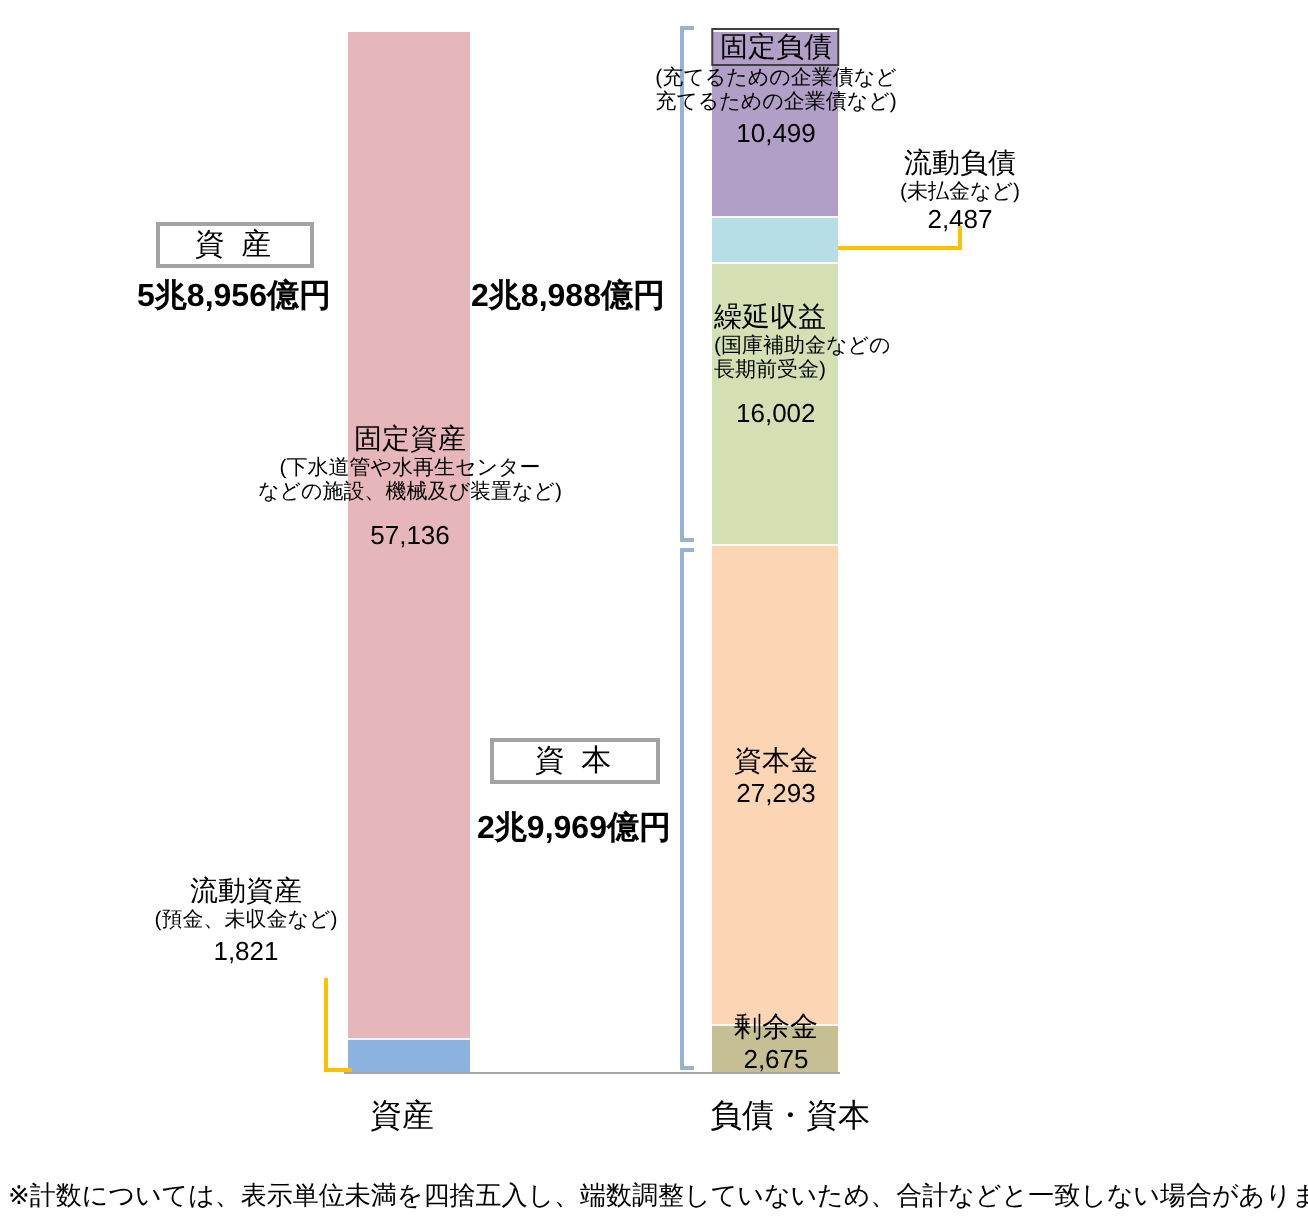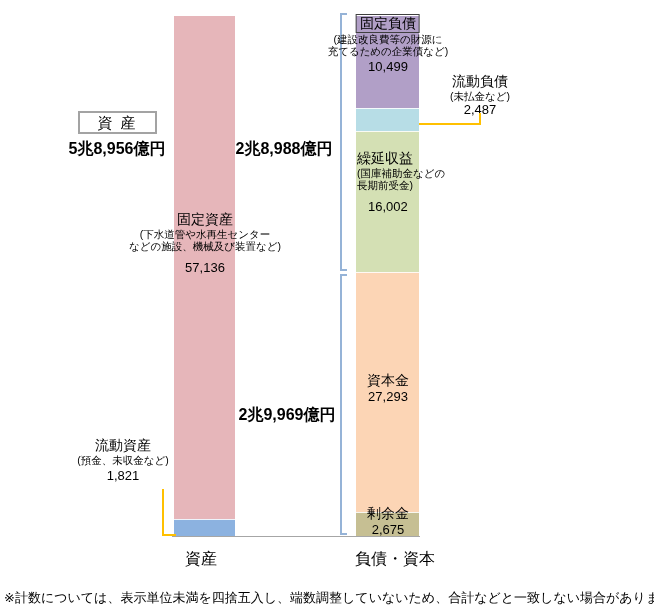--- a/index.html
+++ b/index.html
@@ -92,38 +92,39 @@
 
   <div class="axis-line" style="--c: #a6a6a6;"></div>
   <div class="cat-label cat-left">資産</div>
   <div class="cat-label cat-right">負債・資本</div>
 
   <div class="sumbox box-assets">資 産</div>
   <div class="amount amt-assets">5兆8,956億円</div>
 
   <div class="amount amt-liab">2兆8,988億円</div>
 
+  <div class="sumbox box-cap">資 本</div>
   <div class="amount amt-cap">2兆9,969億円</div>
 
   <div class="dlabel lbl-fixed-assets">
     <div class="dname">固定資産</div>
     <div class="ddesc">(下水道管や水再生センター</div>
     <div class="ddesc">などの施設、機械及び装置など)</div>
     <div class="dnum gap8">57,136</div>
   </div>
 
   <div class="dlabel lbl-current-assets">
     <div class="dname">流動資産</div>
     <div class="ddesc">(預金、未収金など)</div>
     <div class="dnum gap2">1,821</div>
   </div>
 
   <div class="dlabel lbl-fixed-liab">
     <div><span class="dname-boxed">固定負債</span></div>
-    <div class="ddesc">(建設改良費等の財源に</div>
+    <div class="ddesc">(充てるための企業債など</div>
     <div class="ddesc">充てるための企業債など)</div>
     <div class="dnum gap2">10,499</div>
   </div>
 
   <div class="dlabel lbl-current-liab">
     <div class="dname">流動負債</div>
     <div class="ddesc">(未払金など)</div>
     <div class="dnum">2,487</div>
   </div>
 

